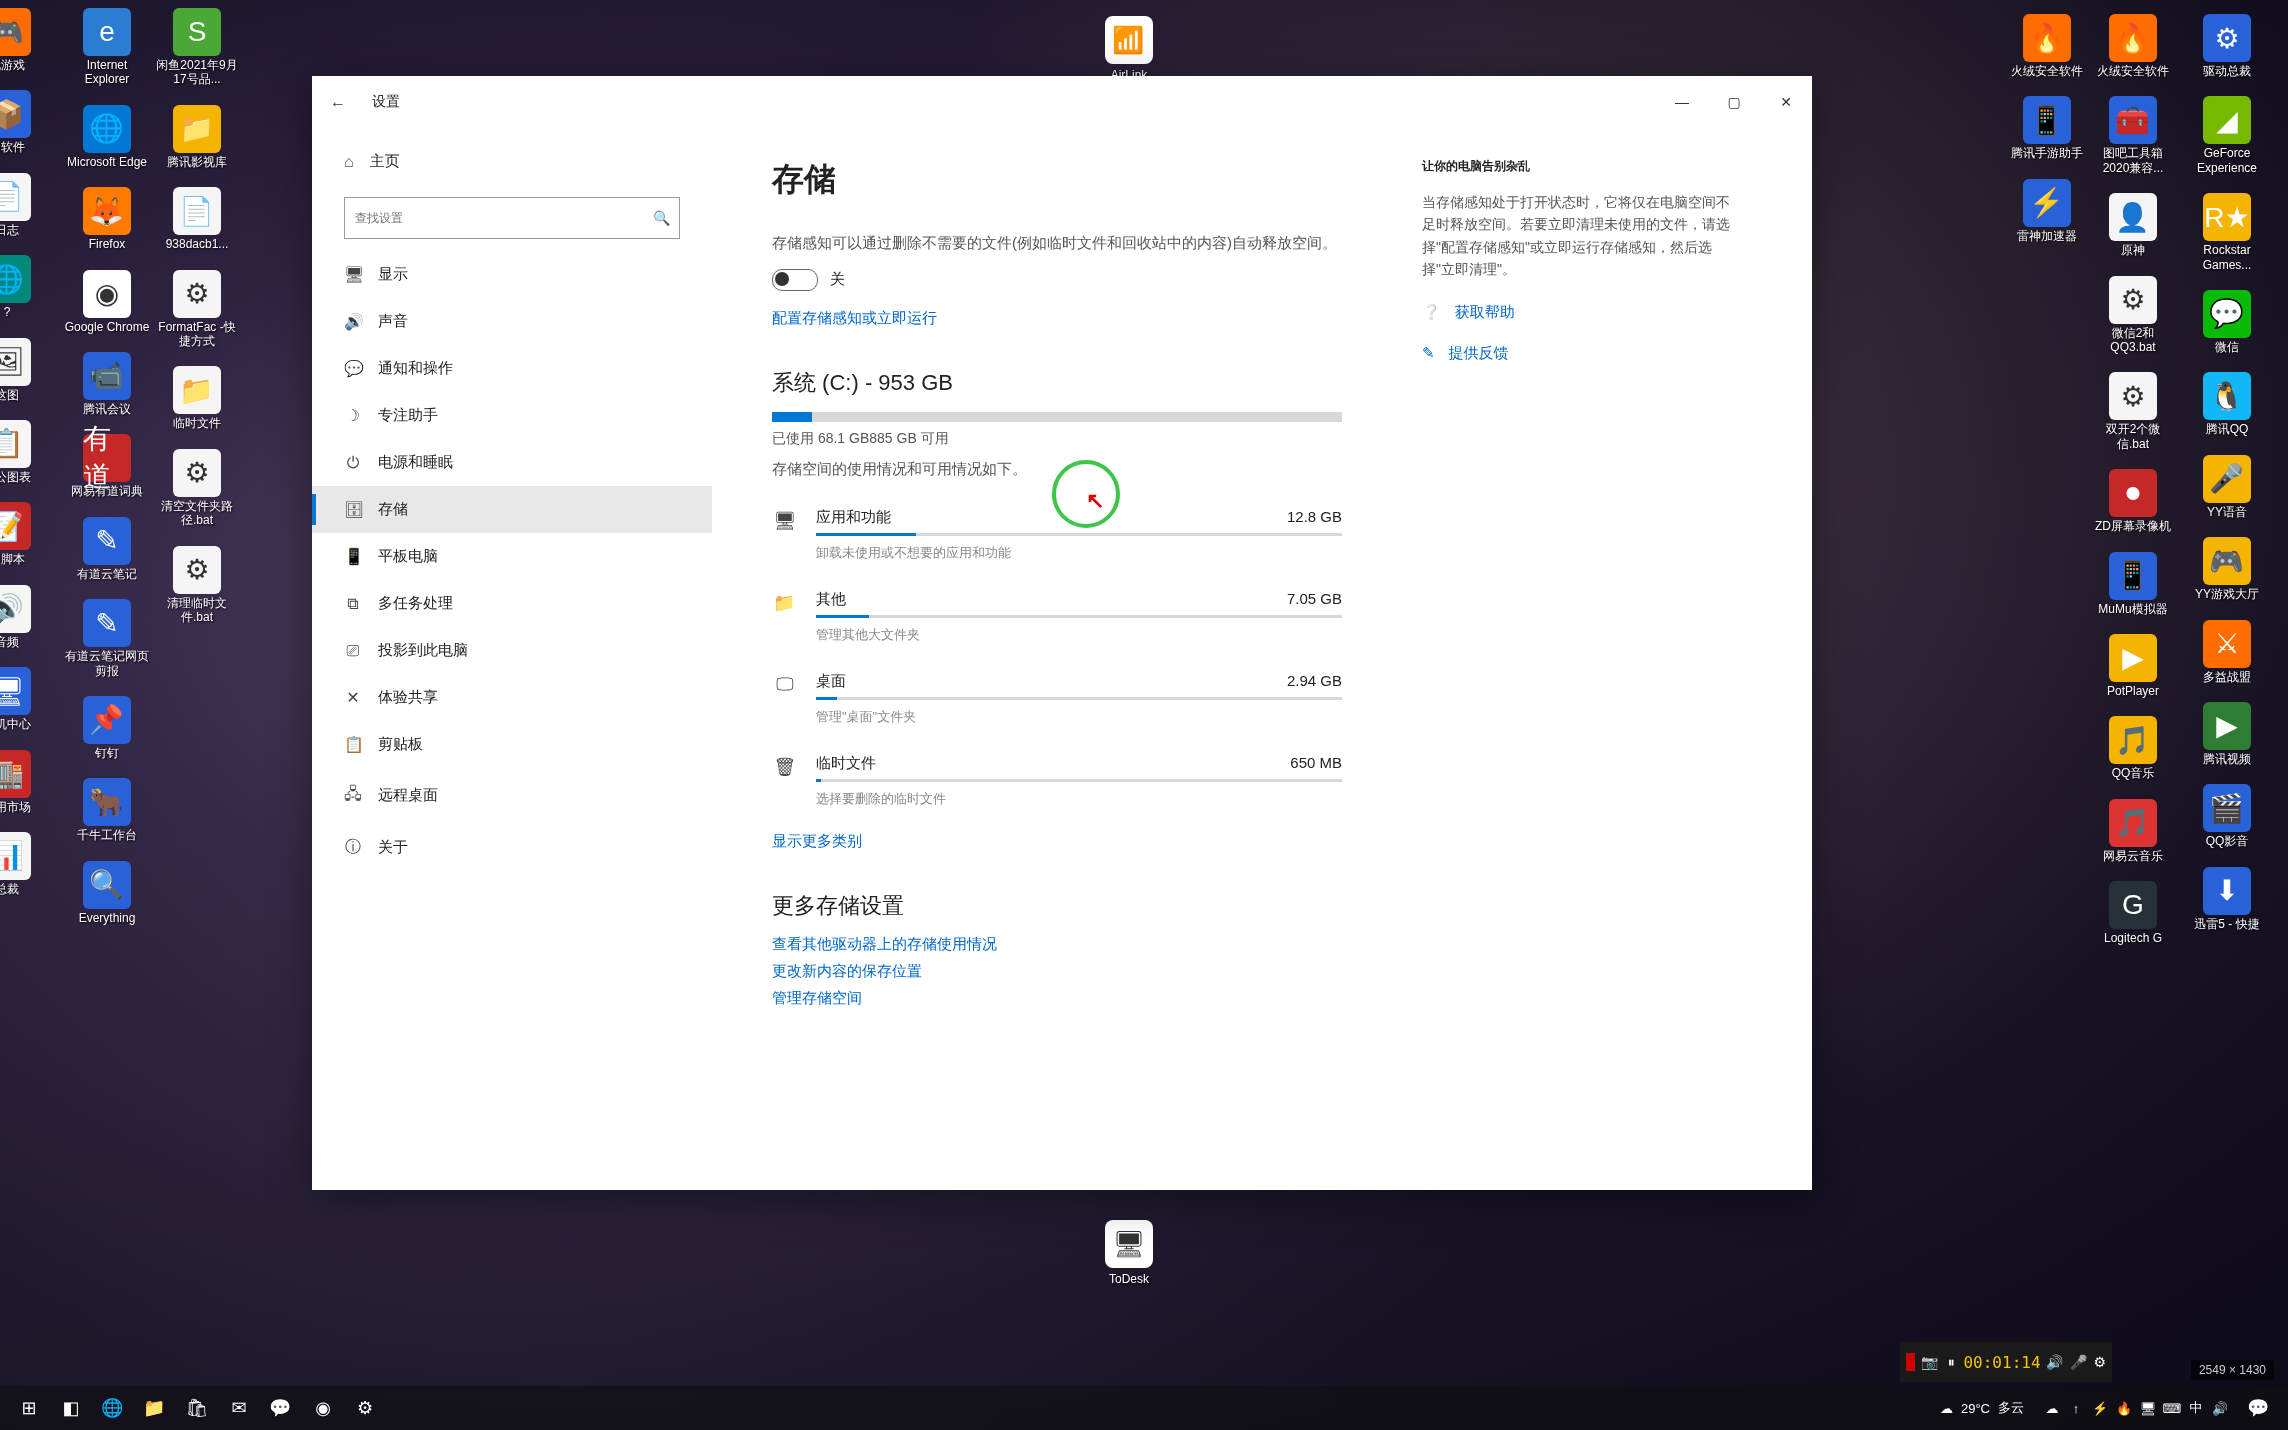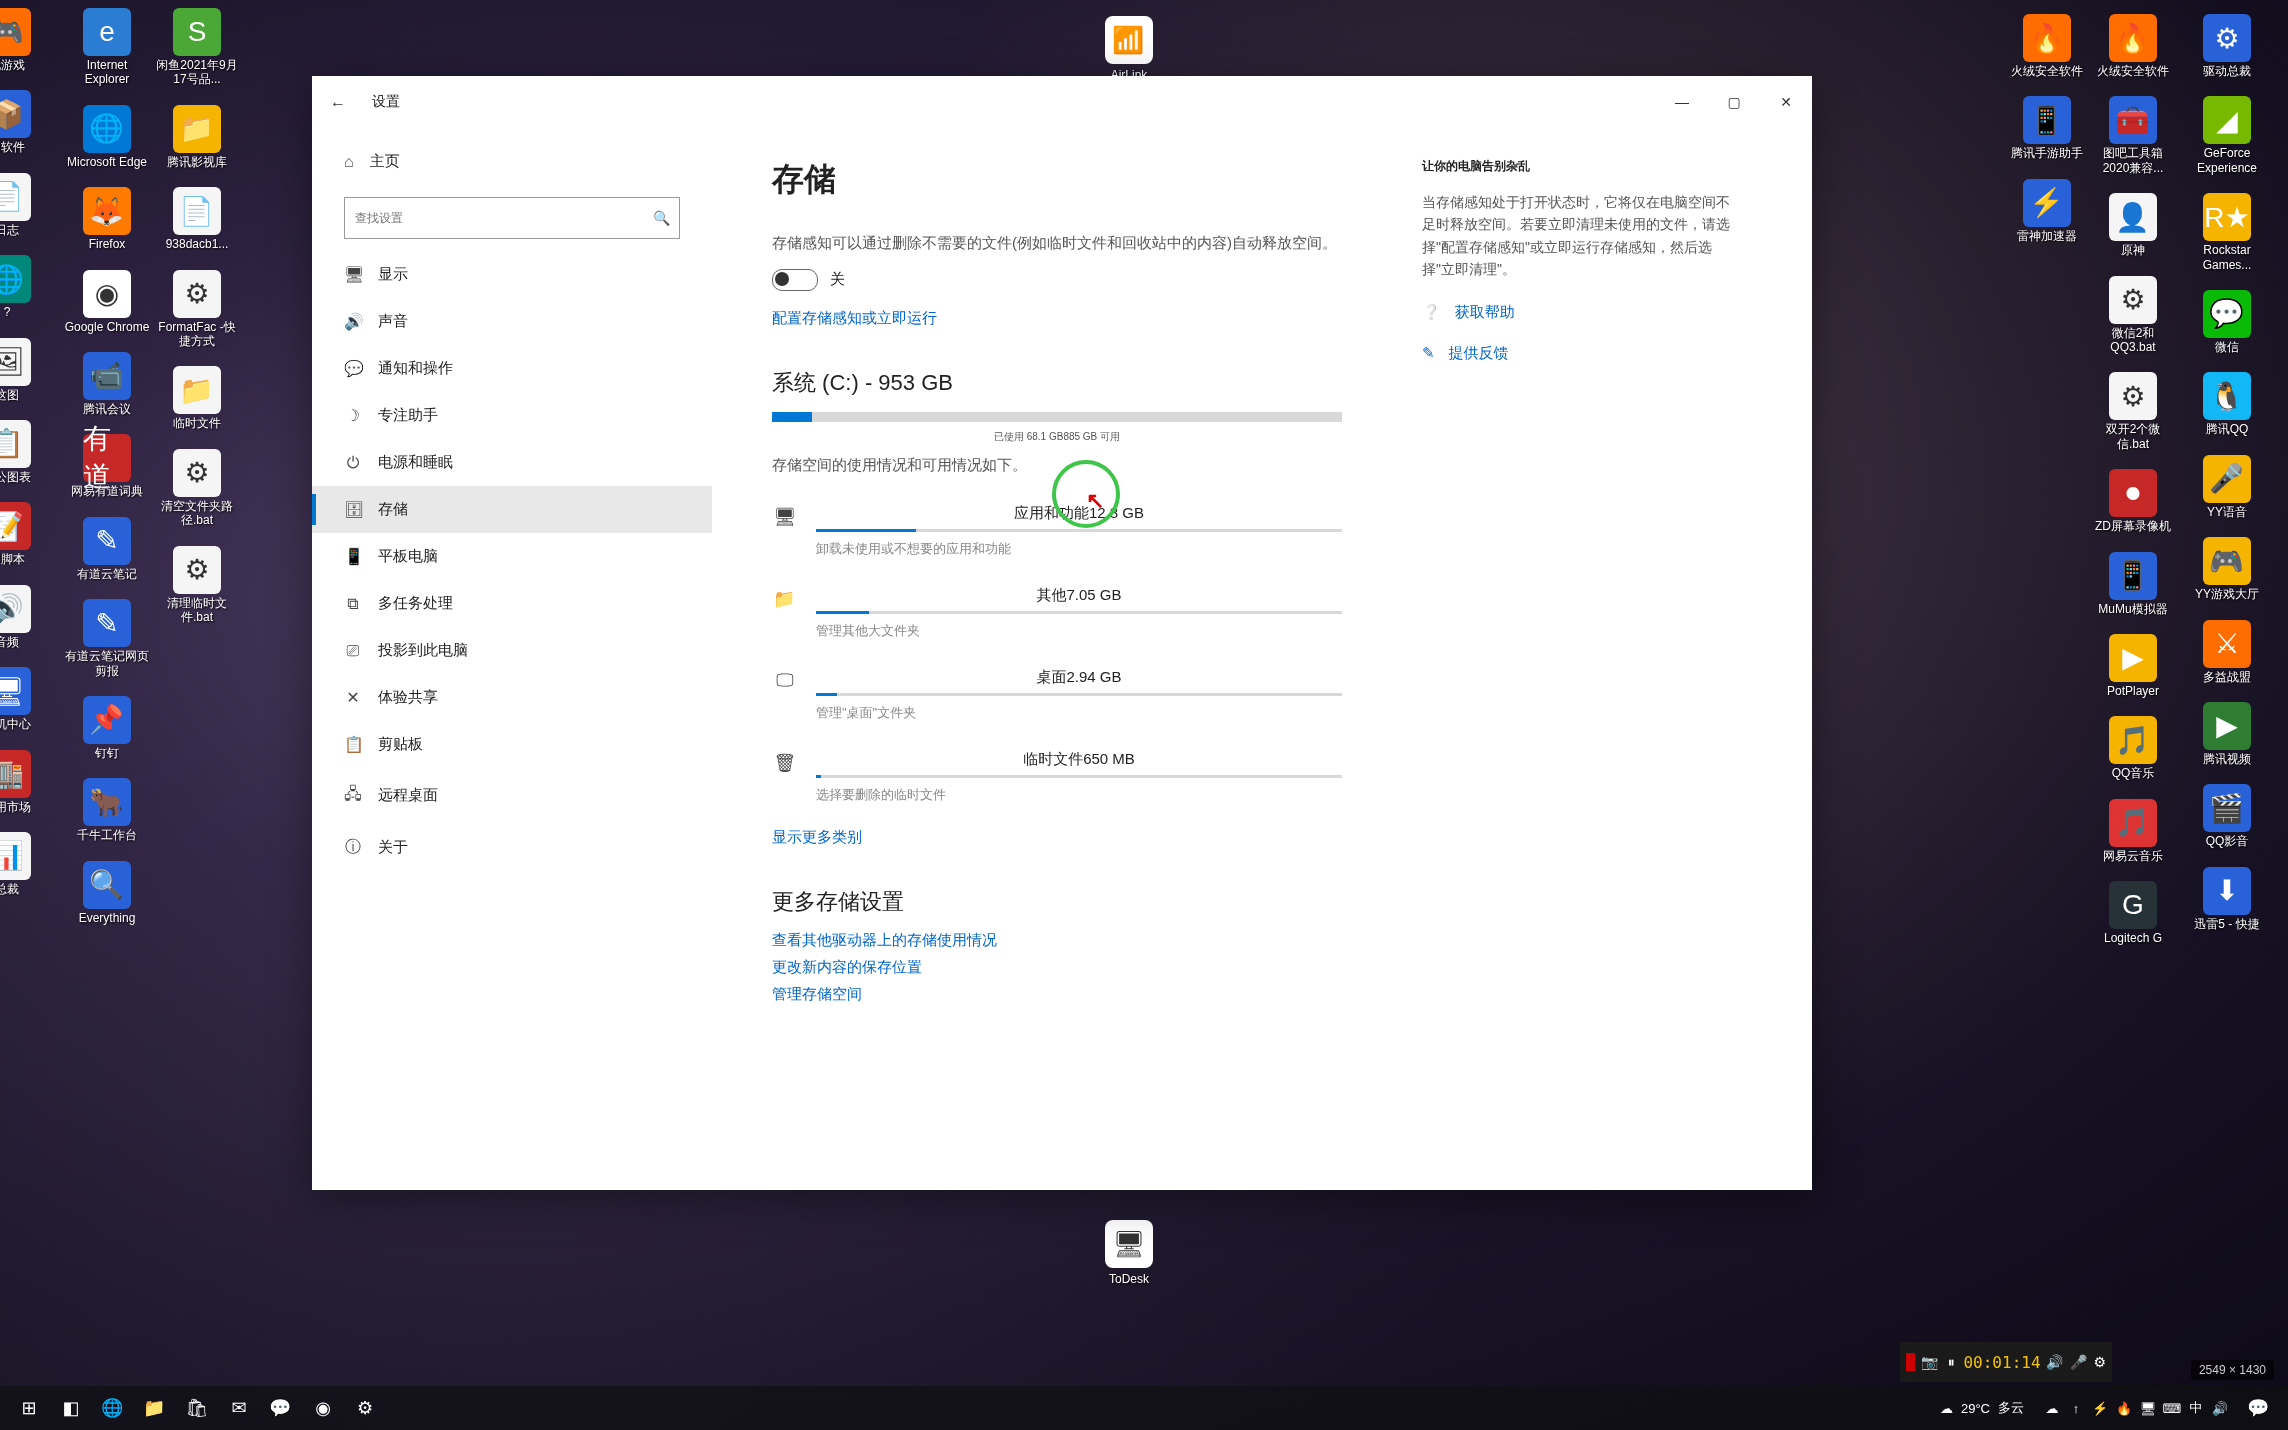--- a/index.html
+++ b/index.html
@@ -47,26 +47,26 @@
 .desc-text{font-size:15px;color:#555;line-height:1.5;margin-bottom:14px}
 .toggle-row{display:flex;align-items:center;gap:12px;margin-bottom:18px}
 .toggle{width:44px;height:20px;border:1px solid #666;border-radius:10px;position:relative;background:#fff}
 .toggle::after{content:"";position:absolute;left:2px;top:2px;width:14px;height:14px;border-radius:50%;background:#333}
 .toggle-lbl{font-size:15px;color:#222}
 .link{color:#0066cc;font-size:15px;cursor:pointer;display:block;margin-bottom:8px}
 
 h2{font-size:22px;font-weight:400;margin:40px 0 14px;color:#222}
 .bigbar{width:570px;height:10px;background:#d8d8d8;position:relative;margin-bottom:8px}
 .bigbar .fill{position:absolute;left:0;top:0;bottom:0;background:#0078d4}
-.bigbar-labels{display:flex;justify-content:center;font-size:10px;color:#555;margin-bottom:10px}
+.bigbar-labels{display:flex;justify-content:flex-start;font-size:14px;color:#555;margin-bottom:10px}
 
 .cat{display:flex;gap:18px;padding:14px 0;align-items:flex-start;cursor:pointer}
 .cat .cico{width:26px;font-size:18px;color:#444;margin-top:2px;text-align:center}
 .cat .ctext{flex:1}
-.cat .ctop{display:flex;justify-content:center;font-size:15px;color:#222;margin-bottom:6px}
+.cat .ctop{display:flex;justify-content:space-between;font-size:15px;color:#222;margin-bottom:6px}
 .cat .cbar{width:100%;height:3px;background:#d8d8d8;position:relative;margin-bottom:8px}
 .cat .cbar .cfill{position:absolute;left:0;top:0;bottom:0;background:#0078d4}
 .cat .csub{font-size:13px;color:#888}
 
 .side-h{font-size:12px;font-weight:700;color:#222;margin:0 0 16px}
 .side-desc{font-size:14px;color:#555;line-height:1.6}
 .side-link{display:flex;align-items:center;gap:14px;margin-top:22px;cursor:pointer}
 .side-link .slico{color:#0066cc;font-size:15px}
 .side-link .sltxt{color:#0066cc;font-size:15px}
 

